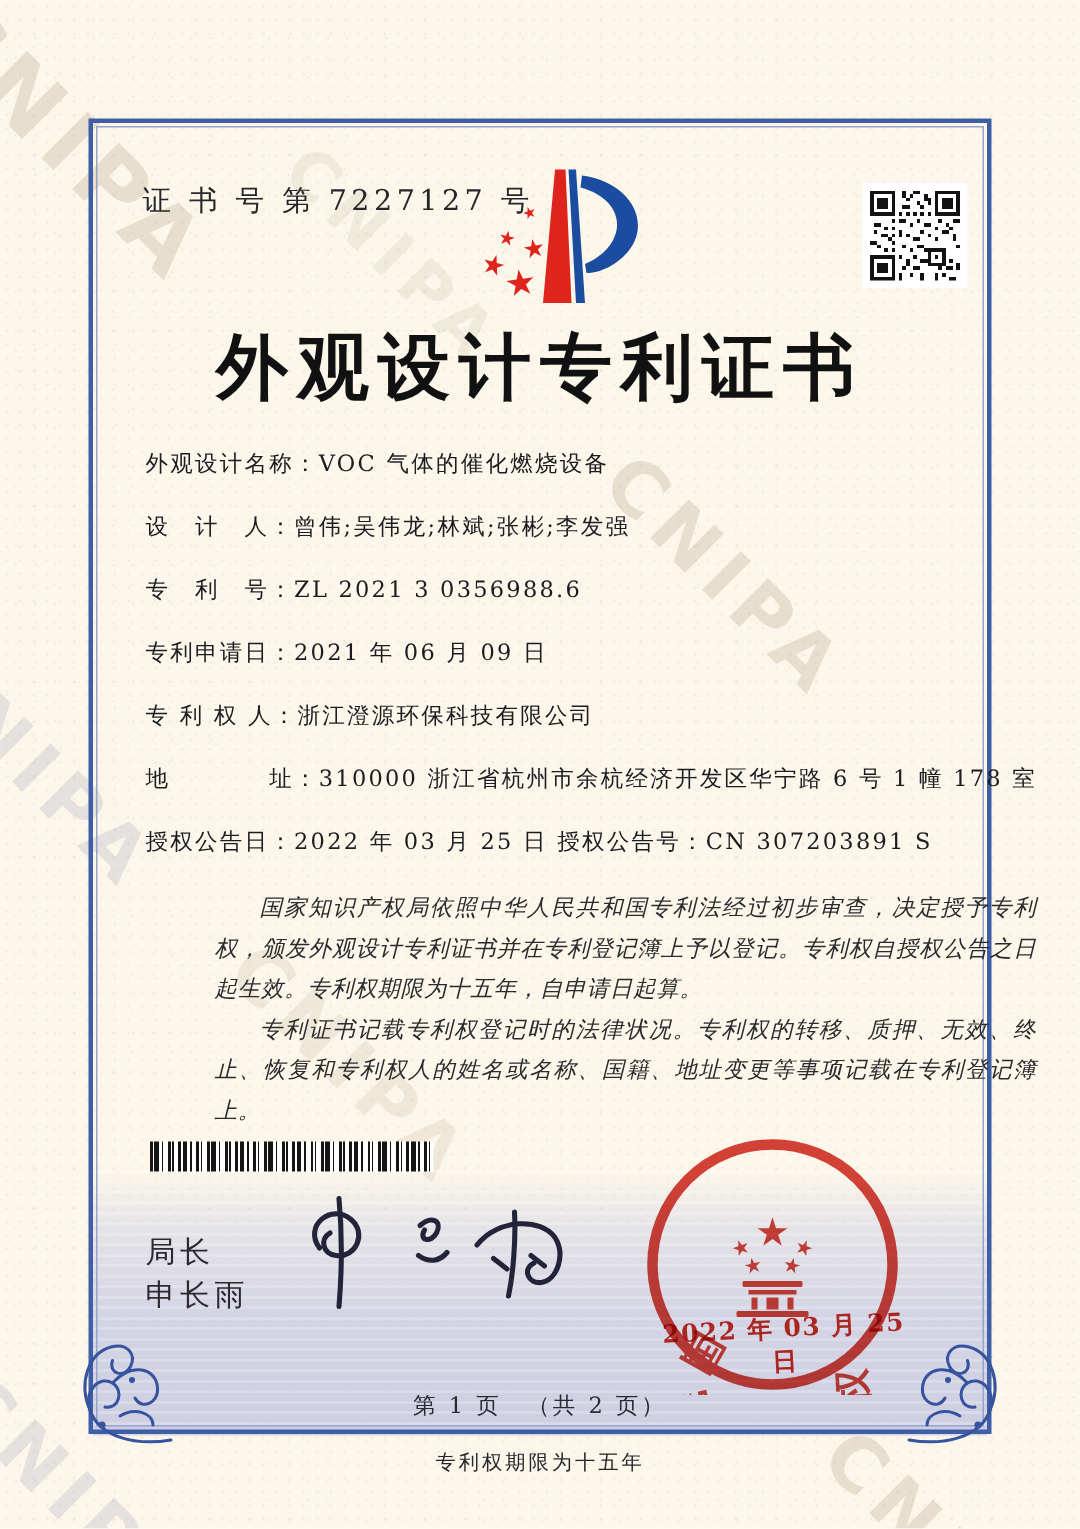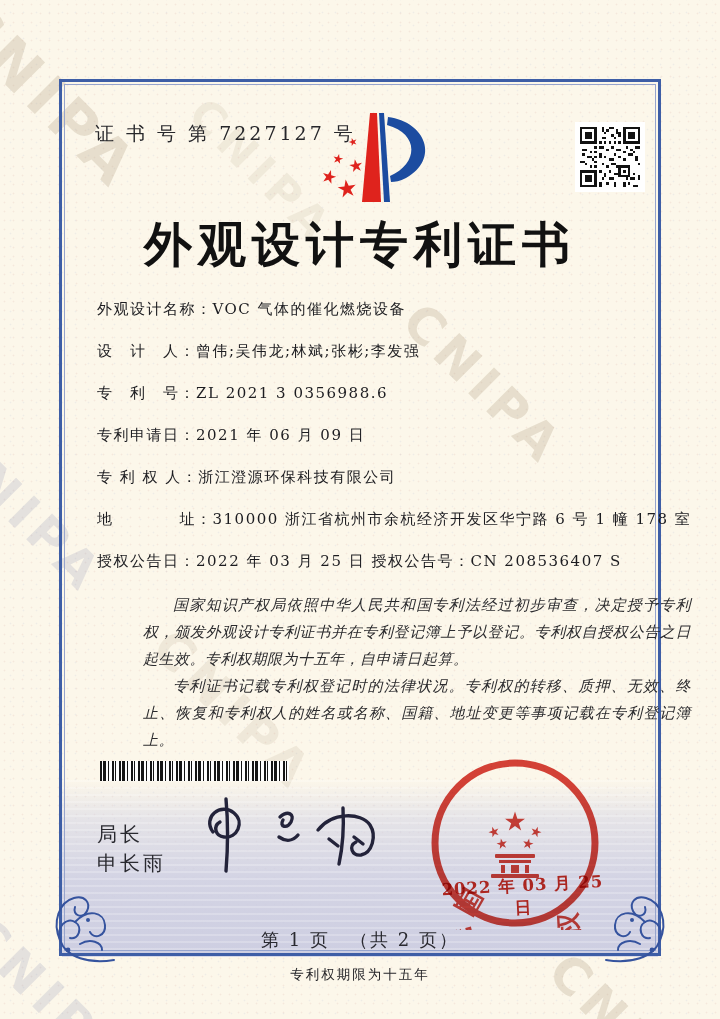--- a/index.html
+++ b/index.html
@@ -76,21 +76,21 @@
   .signature{ position:absolute; left:183px; top:790px; width:215px; height:92px; z-index:4; }
   .seal{ position:absolute; left:428px; top:756px; width:174px; height:174px; z-index:5;
     opacity:0.93; mix-blend-mode:multiply; }
   .seal-date{
     position:absolute; left:437px; top:875px; width:172px; z-index:6;
     text-align:center; font-size:16.5px; font-weight:bold; color:#cd2d24;
     letter-spacing:1px; transform:rotate(-3deg); mix-blend-mode:multiply;
   }
   .page-no{
     position:absolute; left:160px; top:928px; width:400px; z-index:3;
-    text-align:center; font-size:18px; letter-spacing:2px; color:#2a2a30;
+    text-align:center; font-size:15px; letter-spacing:2px; color:#2a2a30;
   }
   .cont-note{
     position:absolute; left:160px; top:966px; width:400px; z-index:3;
     text-align:center; font-size:13.5px; letter-spacing:2px; color:#26262a;
   }
   .flourish{ position:absolute; z-index:4; width:72px; height:76px; }
   .flourish.bl{ left:44px; top:892px; }
   .flourish.br{ left:604px; top:892px; transform:scaleX(-1); }
 </style>
 </head>
@@ -182,21 +182,21 @@
       <span class="lbl">专利申请日：</span><span class="val">2021 年 06 月 09 日</span>
     </div>
     <div class="frow">
       <span class="lbl">专 利 权 人：</span><span class="val">浙江澄源环保科技有限公司</span>
     </div>
     <div class="frow">
       <span class="lbl">地　　　　址：</span><span class="val">310000  浙江省杭州市余杭经济开发区华宁路 6 号 1 幢 178 室</span>
     </div>
     <div class="frow">
       <span class="lbl">授权公告日：</span><span class="val">2022 年 03 月 25 日</span>
-      <span class="lbl pair2">授权公告号：</span><span class="val">CN 208536407 S</span>
+      <span class="lbl pair2">授权公告号：</span><span class="val">CN 307203891 S</span>
     </div>
   </div>
 
   <div class="paras">
     <p>国家知识产权局依照中华人民共和国专利法经过初步审查，决定授予专利权，颁发外观设计专利证书并在专利登记簿上予以登记。专利权自授权公告之日起生效。专利权期限为十五年，自申请日起算。</p>
     <p>专利证书记载专利权登记时的法律状况。专利权的转移、质押、无效、终止、恢复和专利权人的姓名或名称、国籍、地址变更等事项记载在专利登记簿上。</p>
   </div>
 
   <div class="barcode"></div>
 

